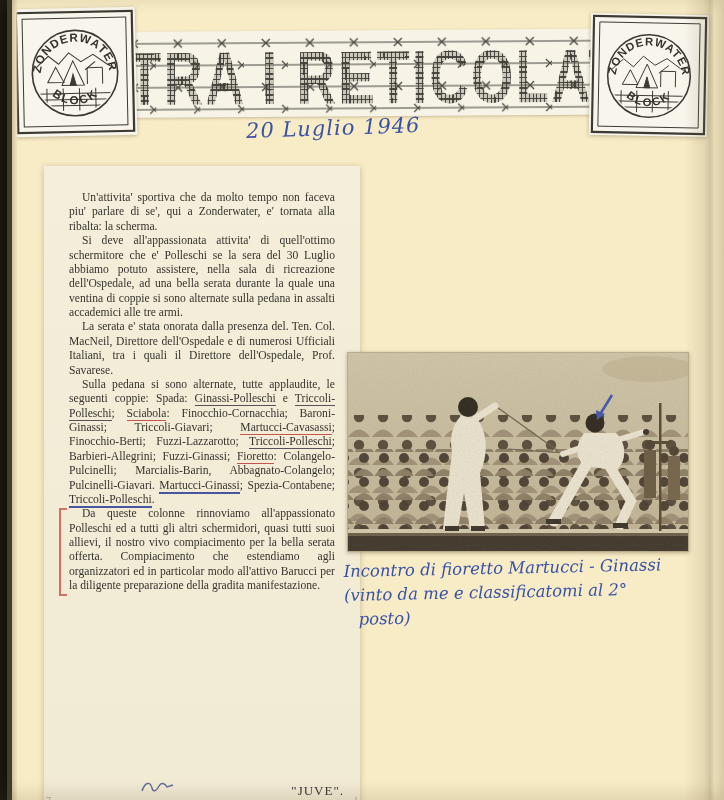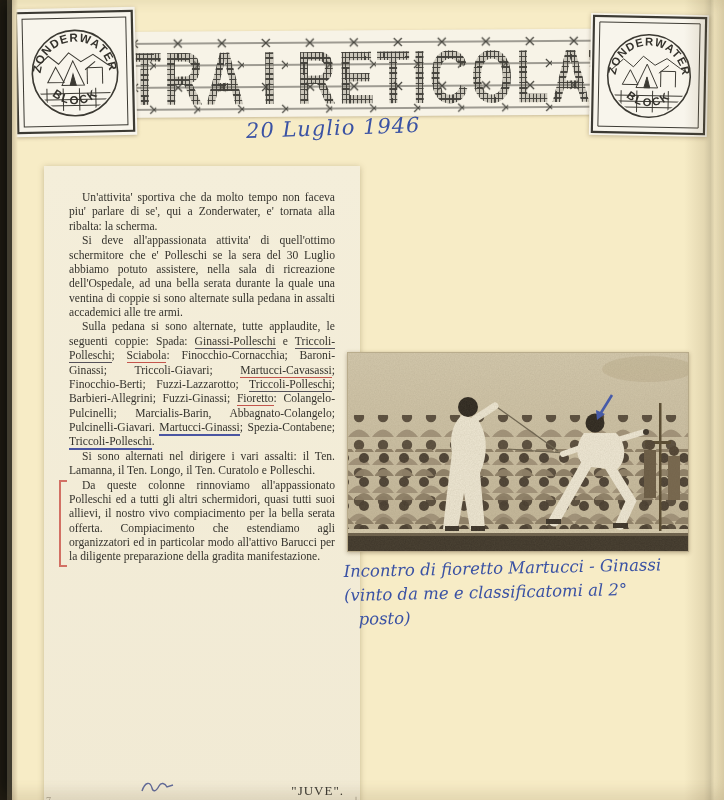--- a/index.html
+++ b/index.html
@@ -148,22 +148,22 @@
         <use href="#stamp-art"></use>
       </svg>
   </div>
 
   <div class="hand date-hand">20 Luglio 1946</div>
 
   <div class="clipping">
     <div class="article">
         <p><span>Un'attivita' sportiva che da molto tempo non faceva piu' parlare di se', qui a Zonderwater, e' tornata alla ribalta: la scherma.</span></p>
         <p><span>Si deve all'appassionata attivita' di quell'ottimo schermitore che e' Polleschi se la sera del 30 Luglio abbiamo potuto assistere, nella sala di ricreazione dell'Ospedale, ad una bella serata durante la quale una ventina di coppie si sono alternate sulla pedana in assalti accademici alle tre armi.</span></p>
+        <p><span>La serata e' stata onorata dalla presenza del. Ten. Col. MacNeil, Direttore dell'Ospedale e di numerosi Ufficiali Italiani, tra i quali il Direttore dell'Ospedale, Prof. Savarese.</span></p>
         <p><span>Sulla pedana si sono alternate, tutte applaudite, le seguenti coppie:  </span><span class="i">Spada</span><span>: </span><span class="ud">Ginassi-Polleschi</span><span> e </span><span class="ud">Triccoli-Polleschi</span><span>; </span><span class="i ur">Sciabola</span><span>: Finocchio-Cornacchia; Baroni-Ginassi; Triccoli-Giavari; </span><span class="ur">Martucci-Cavasassi</span><span>; Finocchio-Berti; Fuzzi-Lazzarotto; </span><span class="ud">Triccoli-Polleschi</span><span>; Barbieri-Allegrini; Fuzzi-Ginassi; </span><span class="i ur">Fioretto</span><span>: Colangelo-Pulcinelli; Marcialis-Barin, Abbagnato-Colangelo; Pulcinelli-Giavari. </span><span class="ub">Martucci-Ginassi</span><span>; Spezia-Contabene; </span><span class="ub">Triccoli-Polleschi</span><span>.</span></p>
-        <p><span>Si sono alternati nel dirigere i vari assalti: il Ten. Lamanna, il Ten. Longo, il Ten. Curatolo e Polleschi.</span></p>
         <p class="bracketed"><span>Da queste colonne rinnoviamo all'appassionato Polleschi ed a tutti gli altri schermidori, quasi tutti suoi allievi, il nostro vivo compiacimento per la bella serata offerta. Compiacimento che estendiamo agli organizzatori ed in particolar modo all'attivo Barucci per la diligente preparazione della gradita manifestazione.</span></p>
       </div>
     <svg class="scribble" width="34" height="14" viewBox="0 0 34 14">
       <path d="M2,11 C5,2 10,1 12,8 C13,12 16,12 19,6 C21,2 25,3 27,7 L33,5" fill="none" stroke="#4a558f" stroke-width="1.4"></path>
     </svg>
     <div class="byline">"JUVE".</div>
     <div class="bottom-rule"></div>
     <div class="corner-mark l">7</div>
     <div class="corner-mark r">↳</div>
   </div>

